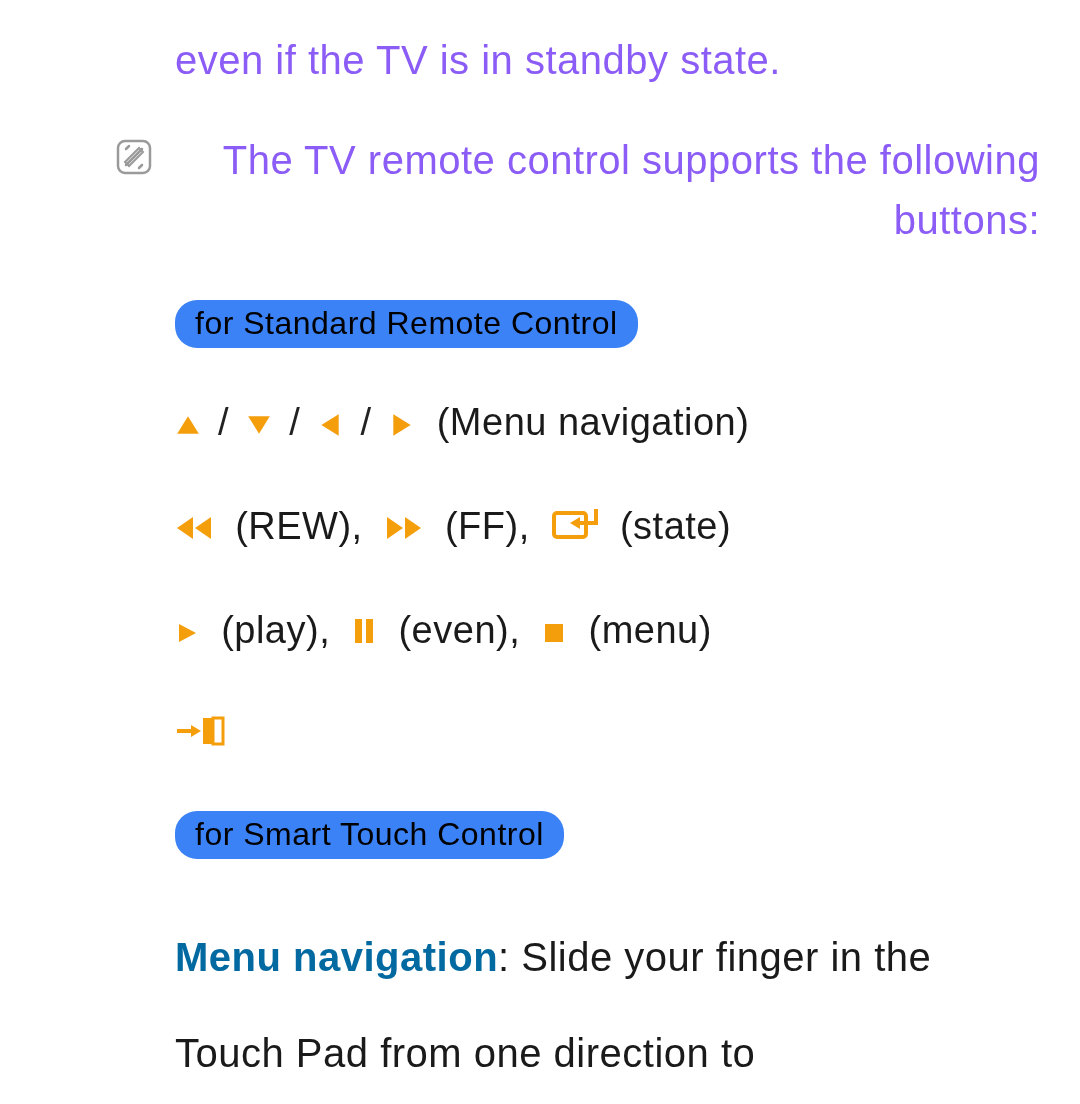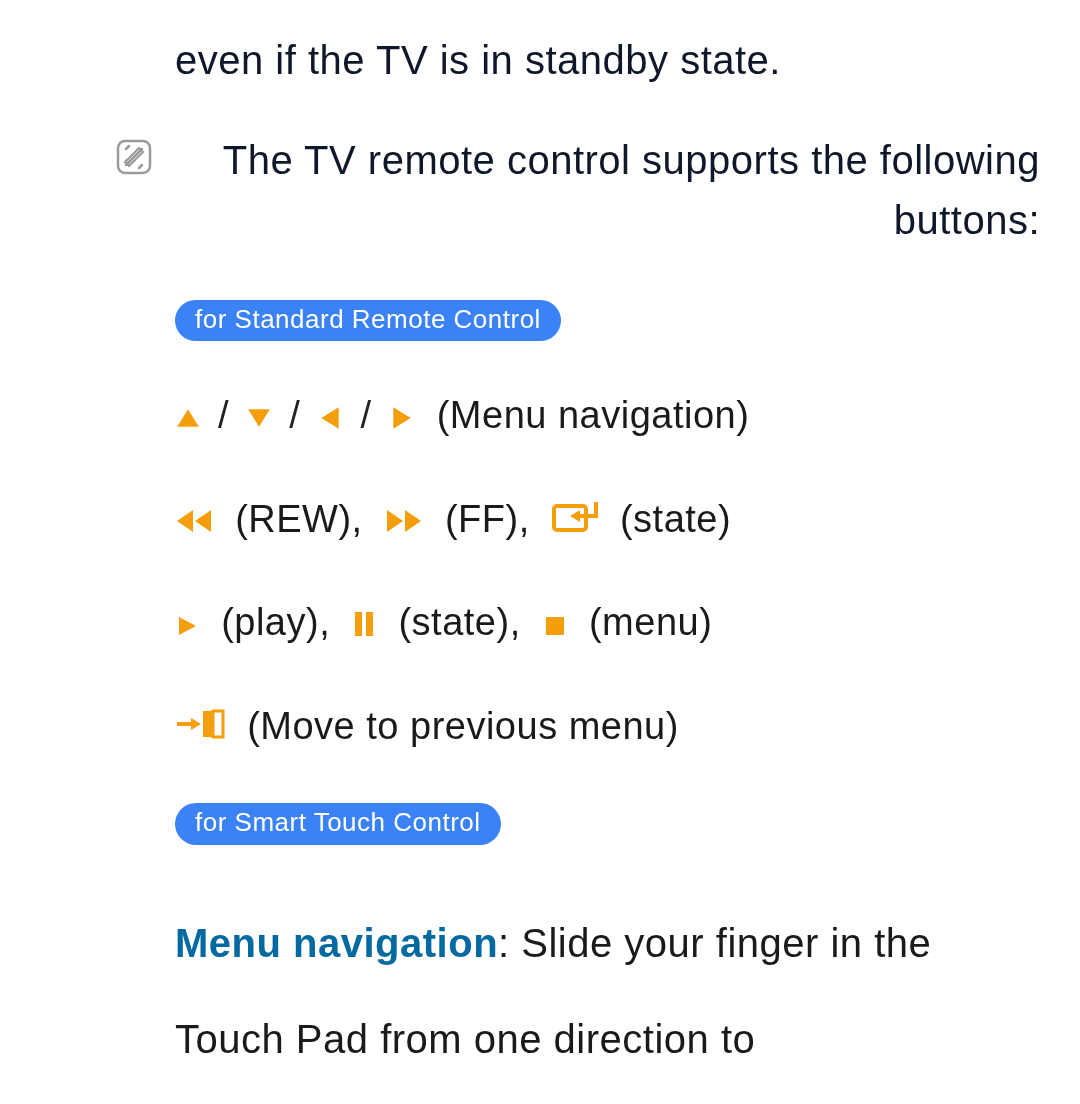--- a/index.html
+++ b/index.html
@@ -17,39 +17,39 @@
     box-sizing: border-box;
     width: 100%;
   }
   .line {
     font-size: 40px;
     line-height: 1.5;
     margin-bottom: 40px;
     color: #6d6d6d;
     letter-spacing: 0.5px;
   }
-  .line.gray { color: #0f172a; }
+  .line.gray { color: #8b5cf6; }
   .note-row {
     position: relative;
     text-align: right;
   }
   .note-icon-wrap {
     position: absolute;
     left: -60px;
     top: 8px;
   }
   .icon {
     display: inline-block;
     vertical-align: middle;
   }
   .pill {
     display: inline-block;
     background: #3b82f6;
-    color: #ffffff;
-    font-size: 26px;
+    color: #000000;
+    font-size: 32px;
     padding: 4px 20px 6px 20px;
     border-radius: 22px;
     line-height: 1.2;
     letter-spacing: 0.5px;
   }
   .content {
     padding-left: 65px;
   }
   .row {
     font-size: 38px;
@@ -149,39 +149,39 @@
               <polygon points="4,3 4,21 21,12" fill="#f59e0b"></polygon>
             </svg>
         </span>
         &nbsp;<span>(play),</span>&nbsp;
         <span class="icon orange">
           <svg width="24" height="28" viewBox="0 0 24 28">
               <rect x="3" y="2" width="7" height="24" fill="#f59e0b"></rect>
               <rect x="14" y="2" width="7" height="24" fill="#f59e0b"></rect>
             </svg>
         </span>
-        &nbsp;<span>(state),</span>&nbsp;
+        &nbsp;<span>(even),</span>&nbsp;
         <span class="icon orange">
           <svg width="24" height="24" viewBox="0 0 24 24">
               <rect x="3" y="3" width="18" height="18" fill="#f59e0b"></rect>
             </svg>
         </span>
         &nbsp;<span>(menu)</span>
       </div>
 
       <div class="row">
         <span class="icon orange">
           <svg width="50" height="34" viewBox="0 0 50 34">
             <line x1="2" y1="17" x2="22" y2="17" stroke="#f59e0b" stroke-width="4"></line>
             <polygon points="16,11 16,23 26,17" fill="#f59e0b"></polygon>
             <rect x="28" y="4" width="10" height="26" fill="#f59e0b"></rect>
             <rect x="38" y="4" width="10" height="26" fill="none" stroke="#f59e0b" stroke-width="3"></rect>
           </svg>
         </span>
-        &nbsp;<span>(Move to previous menu)</span>
+        &nbsp;
       </div>
     </div>
 
     <div style="margin-top:10px;">
       <span class="pill">for Smart Touch Control</span>
 
       <div class="touch-para" style="margin-top:50px;">
         <span class="bold">Menu navigation</span><span>: Slide your finger in the Touch Pad from one direction to</span>
       </div>
     </div>

